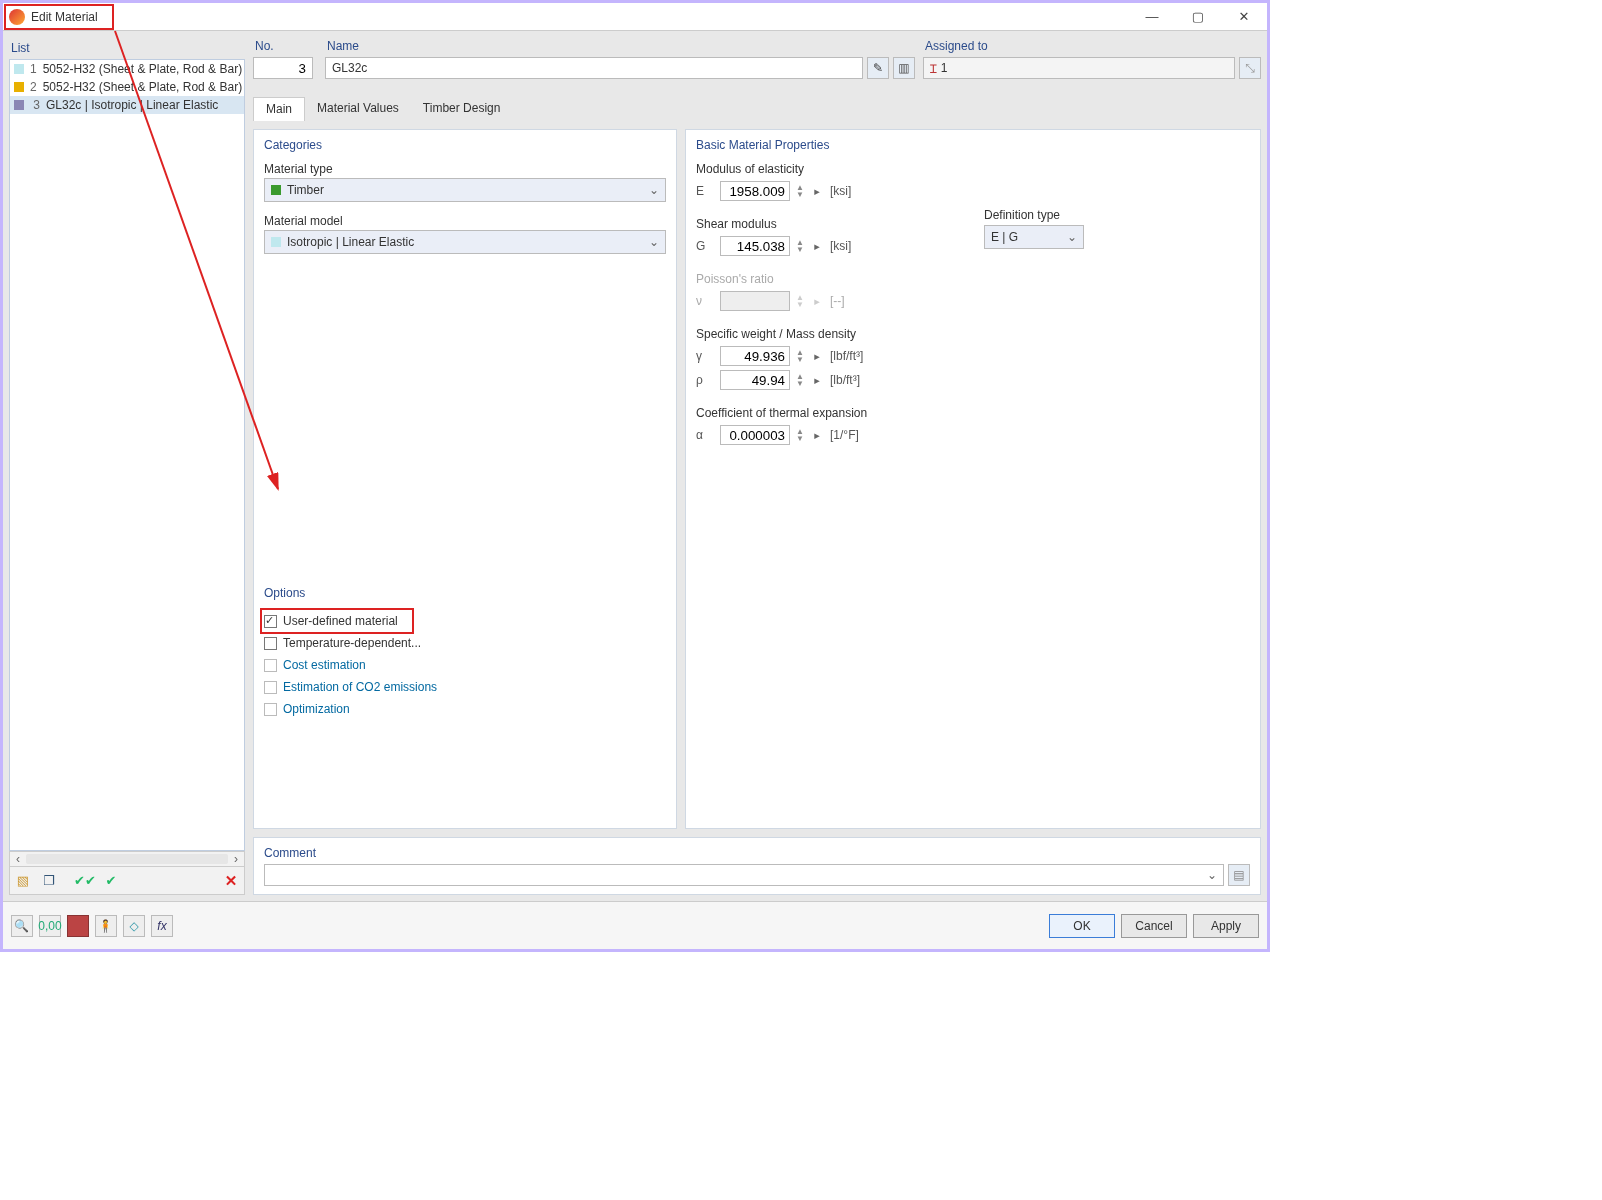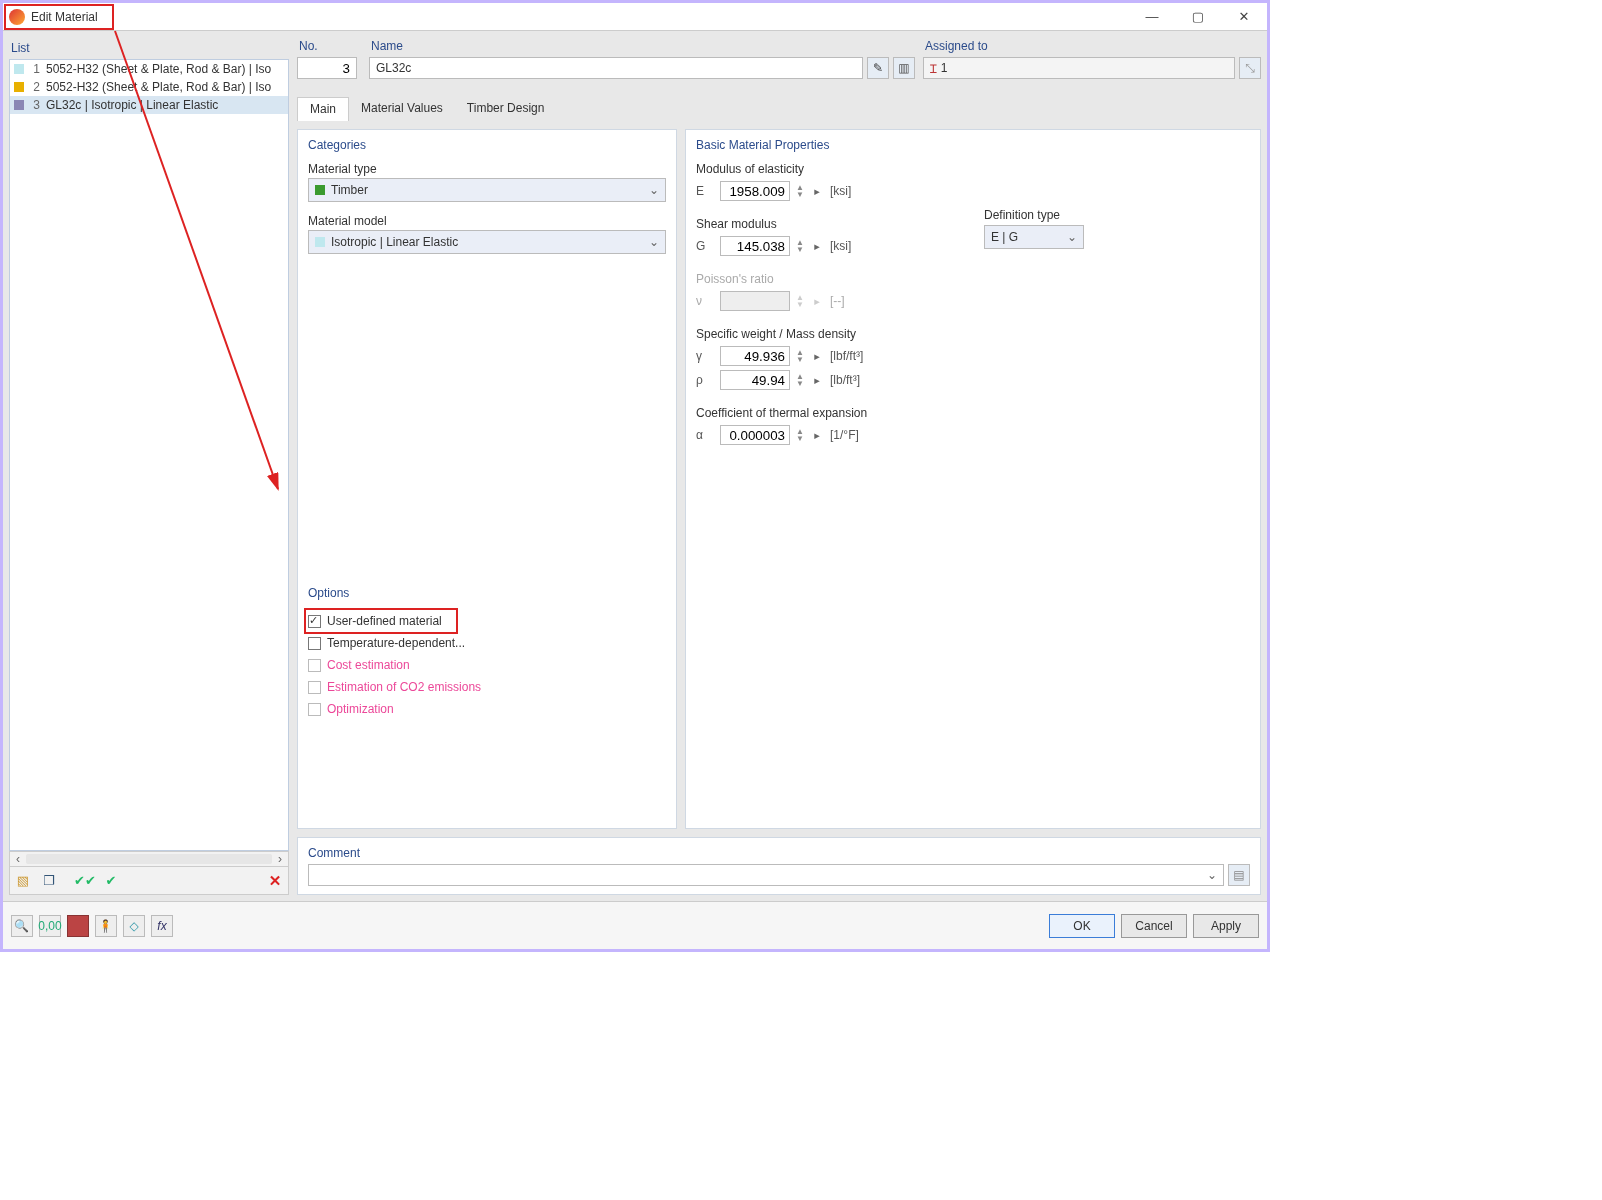--- a/index.html
+++ b/index.html
@@ -5,21 +5,21 @@
   * { box-sizing: border-box; }
   html, body { margin:0; padding:0; font-family: "Segoe UI", Arial, sans-serif; font-size:12px; color:#333; background:#fff; }
   .window { width:1270px; height:952px; border:3px solid #c4b5fd; display:flex; flex-direction:column; background:#fff; position:relative;}
   .titlebar { height:28px; display:flex; align-items:center; border-bottom:1px solid #ccc; }
   .titlebar .icon { width:16px; height:16px; margin:0 6px; background:linear-gradient(135deg,#d33,#fa3); border-radius:50%; }
   .title-text { font-size:12px; }
   .title-highlight { position:absolute; left:1px; top:1px; width:110px; height:26px; border:2px solid #d22; pointer-events:none;}
   .win-controls { margin-left:auto; display:flex; }
   .win-btn { width:46px; height:28px; display:flex; align-items:center; justify-content:center; font-size:13px; color:#444;}
   .body { flex:1; display:flex; gap:8px; padding:6px; background:#e8e8e8; min-height:0;}
-  .sidebar { width:280px; display:flex; flex-direction:column; gap:0; }
+  .sidebar { width:236px; display:flex; flex-direction:column; gap:0; }
   .section-label { font-size:12px; color:#2b4b8b; padding:4px 2px; }
   .list-box { flex:1; background:#fff; border:1px solid #bfcde0; overflow:hidden;}
   .list-row { display:flex; align-items:center; height:18px; padding:0 4px; gap:6px; white-space:nowrap; overflow:hidden;}
   .list-row.selected { background:#d8e6f2;}
   .swatch { width:10px; height:10px; flex:0 0 10px; }
   .idx { width:10px; text-align:right; color:#666;}
   .scroll-h { height:16px; background:#f2f2f2; border:1px solid #ccc; display:flex; align-items:center; }
   .scroll-h .arrow{width:16px;text-align:center;color:#666;}
   .scroll-h .track{flex:1; height:10px; background:#e6e6e6; border-radius:2px;}
   .sidebar-toolbar { height:28px; display:flex; align-items:center; gap:4px; padding:2px; background:#f2f2f2; border:1px solid #ccc; border-top:none;}
@@ -46,21 +46,21 @@
   .panel-card.flex { flex:1; }
   .card-title { color:#2b4b8b; font-size:12px; margin-bottom:10px;}
   .form-label { font-size:12px; margin-bottom:2px; }
   .select { height:22px; display:flex; align-items:center; background:#eaeef7; border:1px solid #bbb; padding:11px 6px; gap:6px;}
   .select .caret{margin-left:auto; color:#666;}
   .options-block{ margin-top:0;}
   .chk-row { display:flex; align-items:center; gap:6px; height:22px;}
   .chk { width:13px; height:13px; border:1px solid #777; background:#fff;}
   .chk.checked::after{content:"✓"; font-size:11px; line-height:11px; display:block; color:#333; position:relative; top:-1px; left:0;}
   .chk.disabled{border-color:#bbb;}
-  .chk-label.disabled{color:#ec4899;}
+  .chk-label.disabled{color:#0369a1;}
   .opt-highlight{ position:relative; }
   .opt-highlight::before{content:""; position:absolute; left:-4px; top:-2px; width:150px; height:22px; border:2px solid #d22;}
   .panel-right { width:576px; }
   .prop-grid { display:grid; grid-template-columns: 260px 316px; grid-auto-rows:min-content; gap:0;}
   .prop-block { margin-bottom:14px;}
   .prop-label { font-size:12px; margin-bottom:3px;}
   .prop-row { display:flex; align-items:center; gap:4px; height:24px;}
   .sym { width:20px; color:#555;}
   .val-input { width:70px; height:20px; background:#fff; border:1px solid #bbb; text-align:right; padding-right:4px;}
   .val-input.disabled{background:#eee;}

